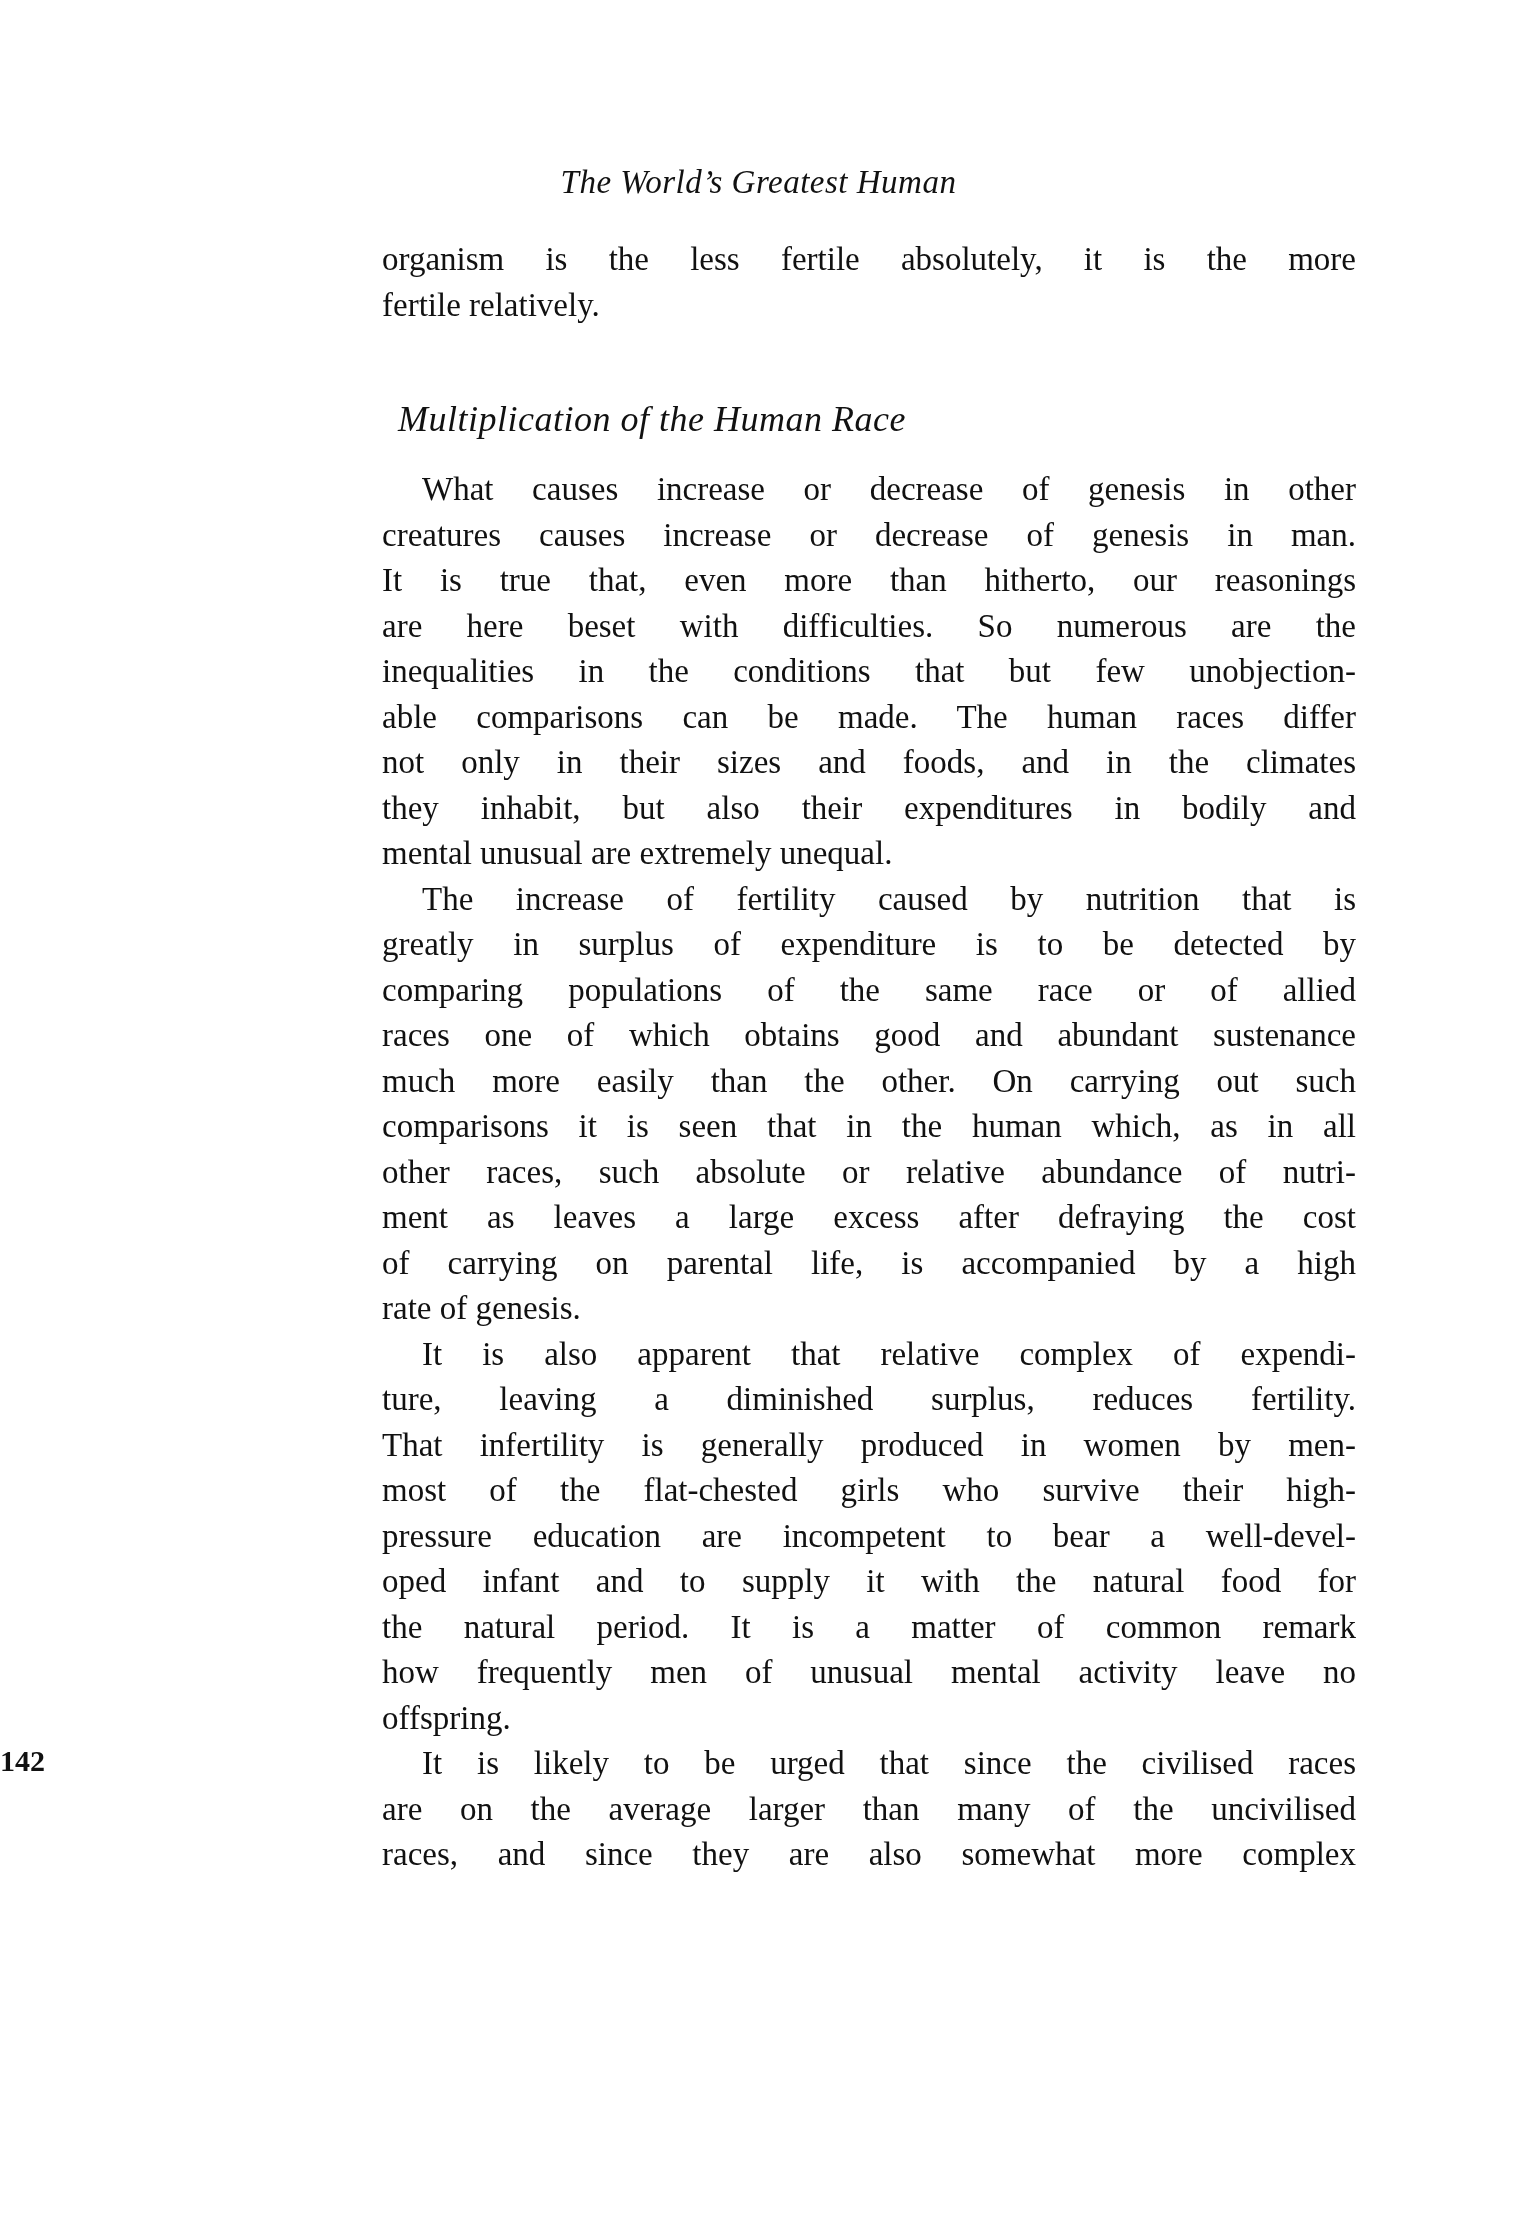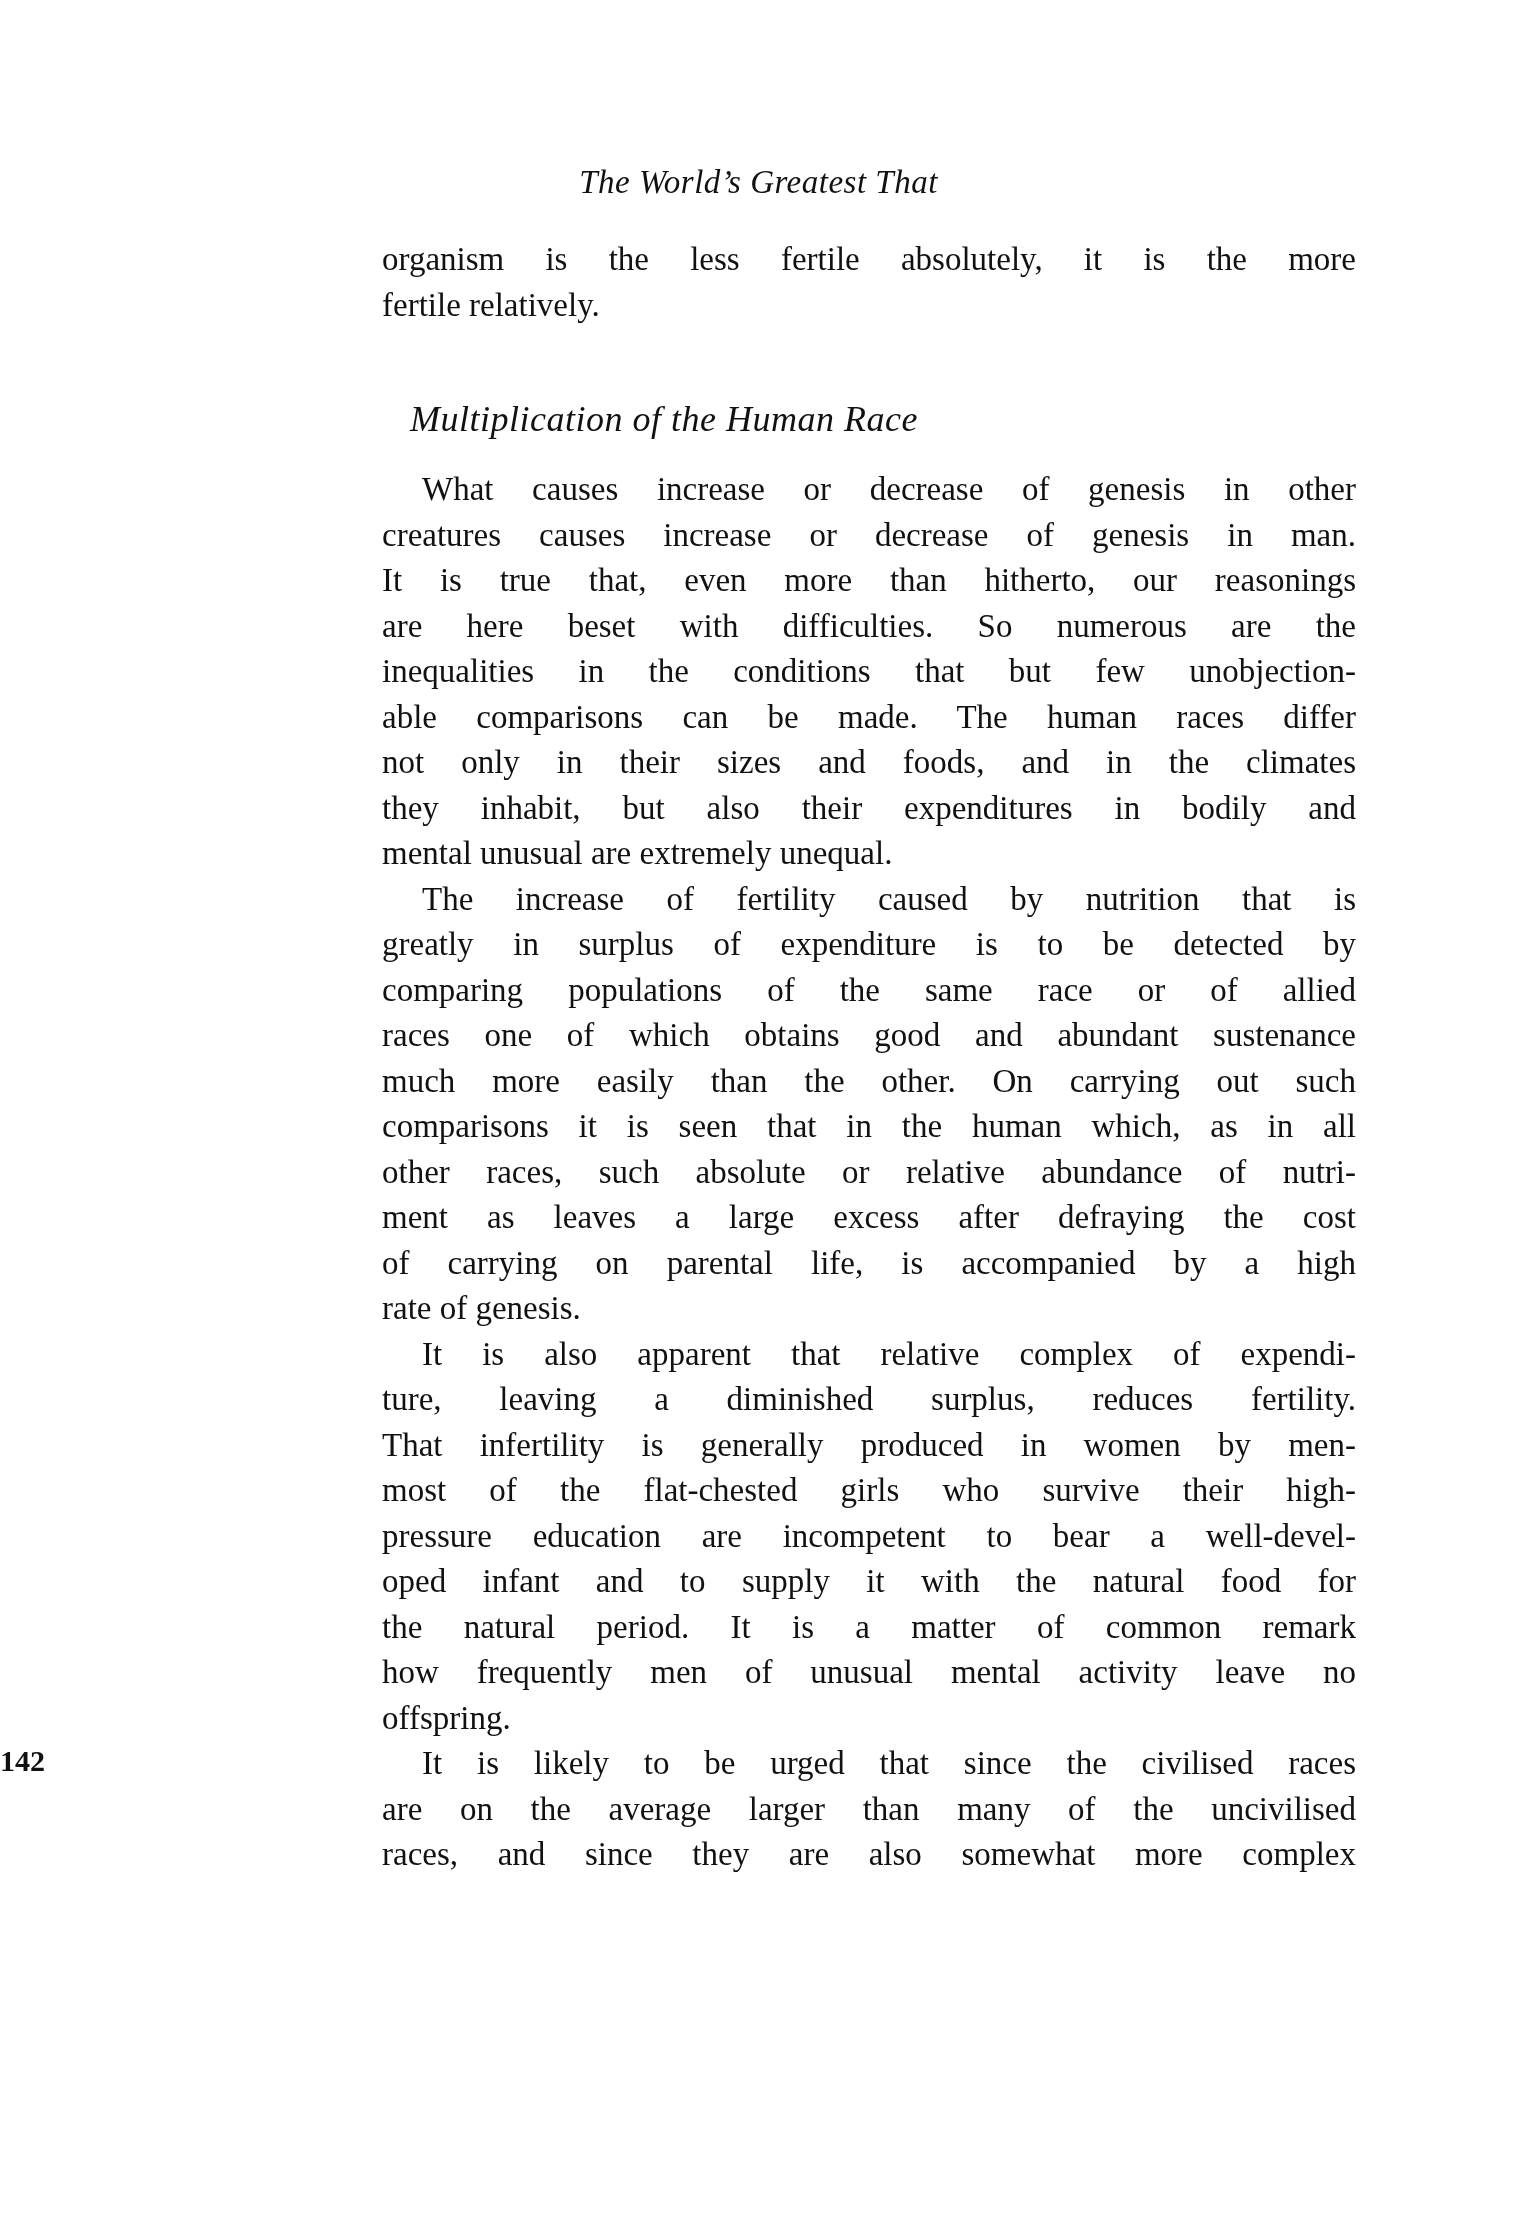--- a/index.html
+++ b/index.html
@@ -5,30 +5,30 @@
   html, body { margin: 0; padding: 0; background: #ffffff; }
   body { width: 1517px; height: 2231px; position: relative; overflow: hidden;
          font-family: "Liberation Serif", "DejaVu Serif", serif; color: #111; }
   .header { position: absolute; left: 0; width: 1517px; top: 164px; text-align: center;
             font-style: italic; font-size: 33px; letter-spacing: 0.5px; }
   .text { position: absolute; left: 362px; width: 994px; font-size: 33px; }
   .line { height: 45.5px; line-height: 45.5px; white-space: nowrap; text-align: justify; text-align-last: justify; margin-left: 20px; }
   .line.last { text-align-last: left; }
   .line.indent { padding-left: 40px; }
   .section-title { position: absolute; left: 0; width: 1304px; top: 398px; text-align: center;
-                   font-style: italic; font-size: 36px; letter-spacing: 0.5px; margin-left: 12px; }
+                   font-style: italic; font-size: 36px; letter-spacing: 0.5px; }
   .page-num { position: absolute; left: 0; width: 1210px; top: 1744px; text-align: left;
               font-size: 30px; font-weight: bold; }
   #block1 { top: 237px; }
   #block2 { top: 467px; }
 </style>
 </head>
 <body>
 
-<div class="header">The World’s Greatest That</div>
+<div class="header">The World’s Greatest Human</div>
 
 <div class="text" id="block1">
   <div class="line">organism is the less fertile absolutely, it is the more</div>
   <div class="line last">fertile relatively.</div>
 </div>
 
 <div class="section-title">Multiplication of the Human Race</div>
 
 <div class="text" id="block2">
     <div class="line indent">What causes increase or decrease of genesis in other</div>

